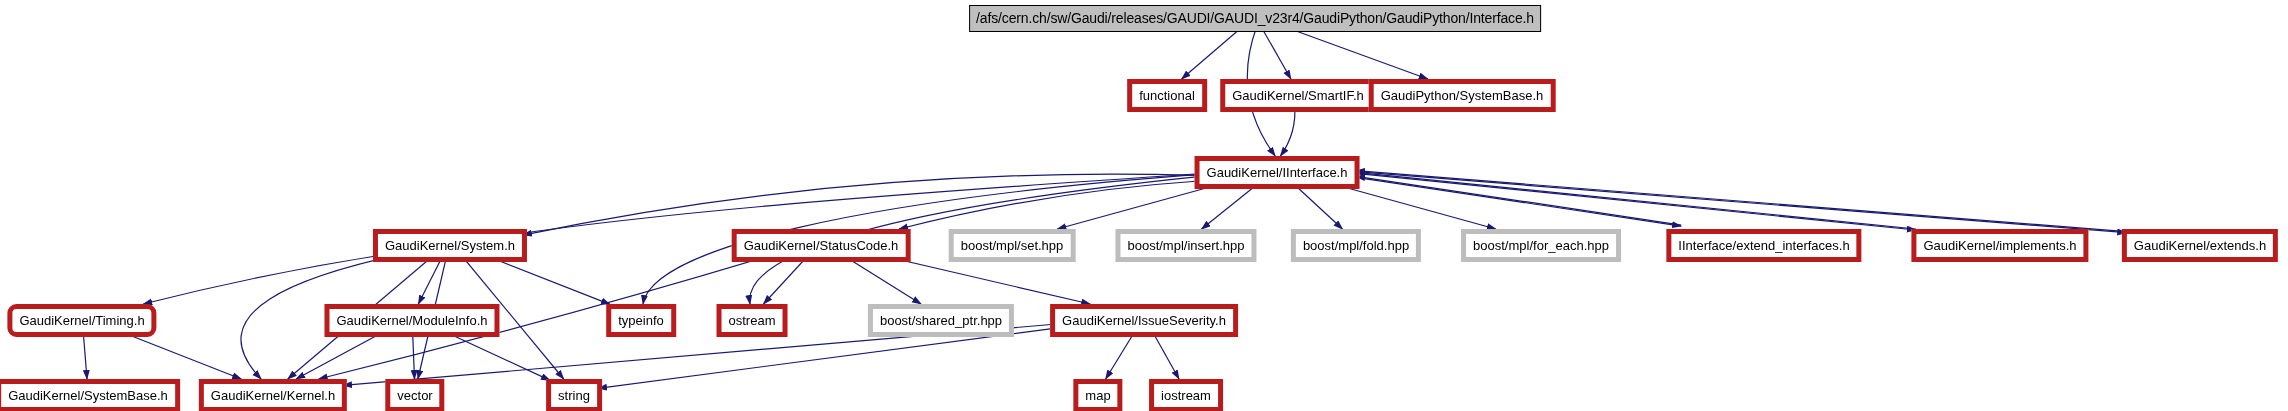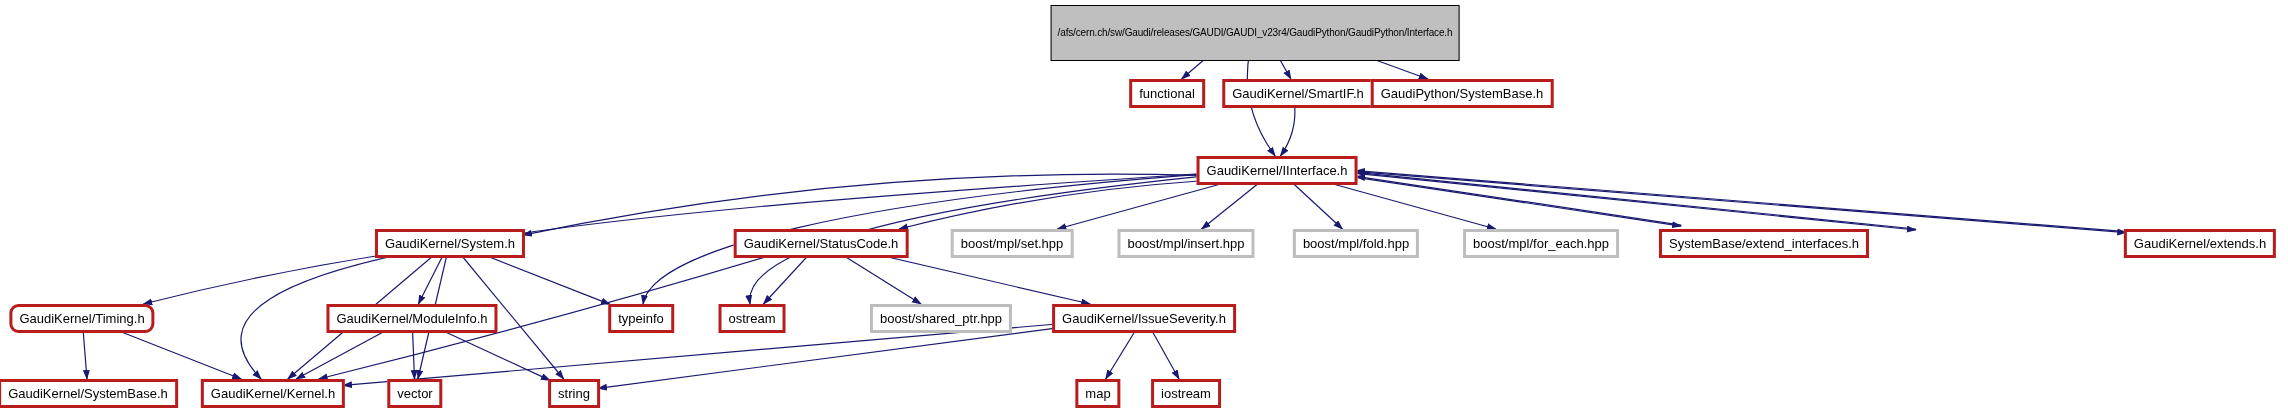--- a/index.html
+++ b/index.html
@@ -9,36 +9,36 @@
     background:#ffffff;
     font-family:"Liberation Sans", sans-serif;
     overflow:hidden;
   }
   #edge-layer{position:absolute;left:0;top:0;width:2288px;height:411px;pointer-events:none;}
   .node{
     position:absolute;
     transform:translateX(-50%);
     box-sizing:border-box;
     background:#ffffff;
-    border:3px solid #b91c1c;
+    border:5px solid #b91c1c;
     color:#000000;
     font-size:13px;
     line-height:1.2;
     padding:4px 7px 3px 7px;
     white-space:nowrap;
     text-align:center;
     z-index:2;
   }
   .node.external{border-color:#bdbdbd;}
   .node.main{
     background:#bfbfbf;
     border:1.5px solid #000000;
-    font-size:10px;
+    font-size:14px;
     letter-spacing:-0.15px;
-    padding:21px 6px;
+    padding:4px 6px;
   }
 </style>
 </head>
 <body>
 
 <div id="canvas">
   <svg id="edge-layer" viewBox="0 0 2288 411" xmlns="http://www.w3.org/2000/svg">
       <defs>
         <marker id="arr" markerWidth="11" markerHeight="8" refX="9" refY="3.5" orient="auto" markerUnits="userSpaceOnUse">
           <path d="M0,0 L10,3.5 L0,7 z" fill="#191970"></path>
@@ -88,21 +88,22 @@
     <div class="node" style="left: 1167px; top: 79px;">functional</div>
     <div class="node" style="left: 1298px; top: 79px;">GaudiKernel/SmartIF.h</div>
     <div class="node" style="left: 1462px; top: 79px;">GaudiPython/SystemBase.h</div>
     <div class="node" style="left: 1277px; top: 156px;">GaudiKernel/IInterface.h</div>
     <div class="node" style="left: 450px; top: 229px;">GaudiKernel/System.h</div>
     <div class="node" style="left: 821px; top: 229px;">GaudiKernel/StatusCode.h</div>
     <div class="node external" style="left: 1012px; top: 229px;">boost/mpl/set.hpp</div>
     <div class="node external" style="left: 1186px; top: 229px;">boost/mpl/insert.hpp</div>
     <div class="node external" style="left: 1356px; top: 229px;">boost/mpl/fold.hpp</div>
     <div class="node external" style="left: 1541px; top: 229px;">boost/mpl/for_each.hpp</div>
-    <div class="node" style="left: 1764px; top: 229px;">SystemBase/extend_interfaces.h</div>
+    <div class="node" style="left: 1764px; top: 229px;">IInterface/extend_interfaces.h</div>
+    <div class="node" style="left: 2000px; top: 229px;">GaudiKernel/implements.h</div>
     <div class="node" style="left: 2200px; top: 229px;">GaudiKernel/extends.h</div>
     <div class="node" style="left: 82px; top: 304px; border-radius: 9px;">GaudiKernel/Timing.h</div>
     <div class="node" style="left: 412px; top: 304px;">GaudiKernel/ModuleInfo.h</div>
     <div class="node" style="left: 641px; top: 304px;">typeinfo</div>
     <div class="node" style="left: 752px; top: 304px;">ostream</div>
     <div class="node external" style="left: 941px; top: 304px;">boost/shared_ptr.hpp</div>
     <div class="node" style="left: 1144px; top: 304px;">GaudiKernel/IssueSeverity.h</div>
     <div class="node" style="left: 88px; top: 379px;">GaudiKernel/SystemBase.h</div>
     <div class="node" style="left: 273px; top: 379px;">GaudiKernel/Kernel.h</div>
     <div class="node" style="left: 415px; top: 379px;">vector</div>

